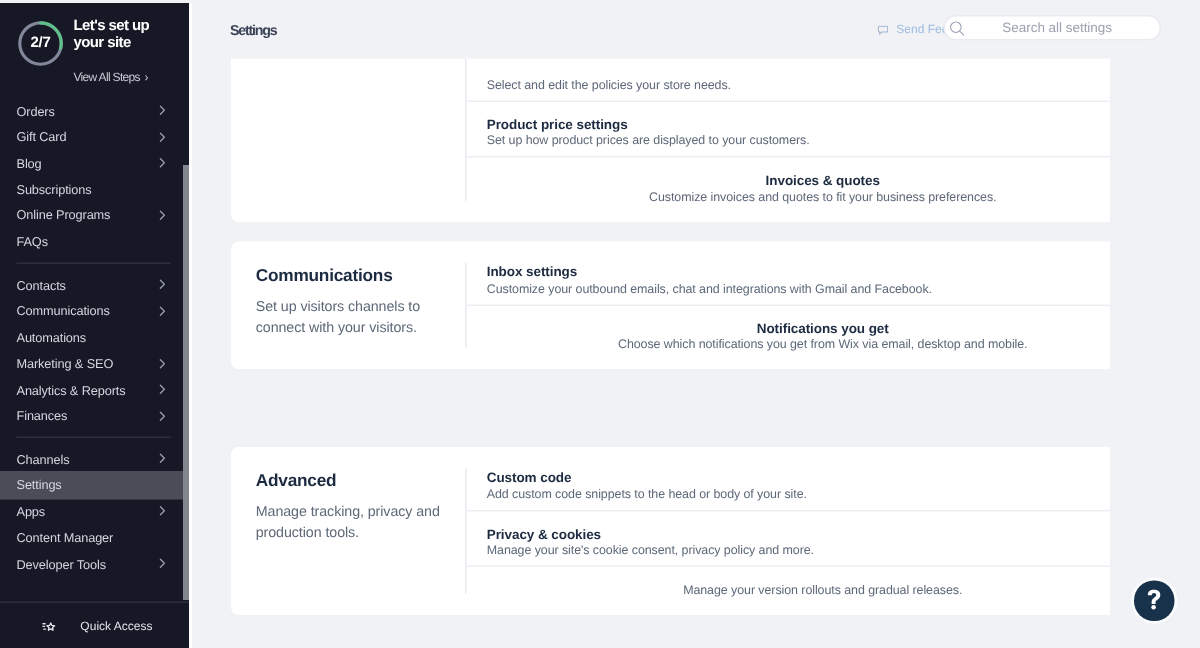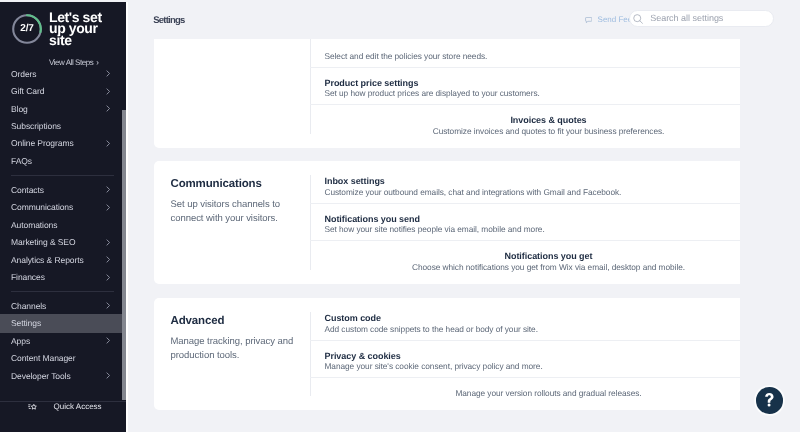--- a/index.html
+++ b/index.html
@@ -7,43 +7,43 @@
        font-family:"Liberation Sans",sans-serif;-webkit-font-smoothing:antialiased;text-rendering:geometricPrecision;}
   #app{position:relative;width:800px;height:432px;background:#f1f2f6;overflow:hidden;}
 
   
   #sidebar{position:absolute;left:0;top:2px;width:126px;height:430px;background:#161825;overflow:hidden;}
   #setup{position:relative;height:50px;}
   #ring{position:absolute;left:12px;top:12px;}
   #ringtxt{position:absolute;left:12px;top:11px;width:30px;height:30px;display:flex;
            align-items:center;justify-content:center;color:#fff;font-size:10px;font-weight:700;letter-spacing:-0.2px;}
   #setup-txt{position:absolute;left:49px;top:10px;width:63px;}
-  #setup-title{color:#fff;font-size:14px;font-weight:700;line-height:11.3px;letter-spacing:-0.4px;}
+  #setup-title{color:#fff;font-size:10px;font-weight:700;line-height:11.3px;letter-spacing:-0.4px;}
   #setup-link{color:#c8cad6;font-size:8px;line-height:10px;margin-top:12px;white-space:nowrap;letter-spacing:-0.45px;}
   #setup-link .c{margin-left:3px;}
   #navwrap{position:absolute;left:0;top:63px;width:126px;height:340px;}
   .navitem{position:relative;height:17.45px;display:flex;align-items:center;padding-left:11px;box-sizing:border-box;}
   .navitem .lbl{color:#d4d6e1;font-size:8.5px;letter-spacing:-0.08px;}
   .navitem.active{background:#4a4c57;height:18.4px;margin-top:-0.5px;margin-bottom:-0.5px;}
   .navitem .chev{position:absolute;right:16px;top:50%;margin-top:-3.5px;}
   .divider{height:1px;background:#2d2f3e;margin:5px 12px 5.5px 11px;}
   #quick{position:absolute;left:2px;top:400px;width:126px;height:31px;
-         display:flex;align-items:flex-start;justify-content:center;gap:16px;}
+         display:flex;align-items:center;justify-content:center;gap:16px;}
   #quickline{position:absolute;left:0;top:399px;width:126px;height:1px;background:#2d2f3e;}
   #quick .lbl{color:#e2e3ea;font-size:8px;line-height:10px;}
   #sbar{position:absolute;left:122px;top:108px;width:4.4px;height:290px;background:#83868f;}
   #sbstrip{position:absolute;left:126.4px;top:2px;width:1.6px;height:430px;background:#ffffff;z-index:4;}
 
   
   #header{position:absolute;left:128px;top:0px;width:672px;height:39px;background:#f1f2f6;z-index:5;}
   #header-title{position:absolute;left:25.3px;top:15.3px;color:#3d4457;font-size:9.5px;font-weight:600;letter-spacing:-0.8px;line-height:11px;}
   #feedback{position:absolute;left:420.8px;top:15.3px;display:flex;align-items:center;gap:5.4px;padding-left:36px;}
   #feedback .lbl{color:#9cbbdf;font-size:8px;line-height:10px;}
   #search{position:absolute;left:500.5px;top:10.4px;width:145.5px;height:17px;background:#fff;border-radius:9px;
-          border:1px solid #e9ebf1;display:flex;align-items:center;padding-left:3.5px;gap:7px;box-sizing:border-box;}
+          border:1px solid #e9ebf1;display:flex;align-items:center;padding-left:3.5px;gap:25px;box-sizing:border-box;}
   #search .lbl{color:#9ba1ae;font-size:9px;line-height:11px;letter-spacing:-0.02px;}
 
   
   #content{position:absolute;left:128px;top:17px;width:612px;height:430px;overflow:hidden;}
   .card{position:absolute;left:25.5px;width:619px;background:#fff;border-radius:5px;overflow:hidden;}
   .sec{display:flex;}
   .sec-left{width:156px;padding:17px 4px 14px 17px;box-sizing:border-box;}
   .sec-title{color:#1d2b41;font-size:11.5px;font-weight:700;margin-bottom:8px;letter-spacing:-0.15px;}
   .sec-desc{color:#5d6878;font-size:9.5px;line-height:13.5px;letter-spacing:-0.05px;}
   .sec-right{position:relative;flex:1;padding:5px 0 6px;}
@@ -218,27 +218,20 @@
             <div class="sec-desc">Set up visitors channels to connect with your visitors.</div>
           </div>
           <div class="sec-right">
             <div class="row">
               <div class="row-t">Inbox settings</div>
               <div class="row-d">Customize your outbound emails, chat and integrations with Gmail and Facebook.</div>
               <svg class="chev" width="6" height="8" viewBox="0 0 6 8">
                 <path d="M1.2 1 L4.6 4 L1.2 7" fill="none" stroke="#c3c8d6" stroke-width="1.1" stroke-linecap="round" stroke-linejoin="round"></path>
               </svg>
             </div>
-            <div class="row">
-              <div class="row-t">Notifications you send</div>
-              <div class="row-d">Set how your site notifies people via email, mobile and more.</div>
-              <svg class="chev" width="6" height="8" viewBox="0 0 6 8">
-                <path d="M1.2 1 L4.6 4 L1.2 7" fill="none" stroke="#c3c8d6" stroke-width="1.1" stroke-linecap="round" stroke-linejoin="round"></path>
-              </svg>
-            </div>
             <div class="row last">
               <div class="row-t">Notifications you get</div>
               <div class="row-d">Choose which notifications you get from Wix via email, desktop and mobile.</div>
               <svg class="chev" width="6" height="8" viewBox="0 0 6 8">
                 <path d="M1.2 1 L4.6 4 L1.2 7" fill="none" stroke="#c3c8d6" stroke-width="1.1" stroke-linecap="round" stroke-linejoin="round"></path>
               </svg>
             </div>
           </div>
         </div>
       </div>

